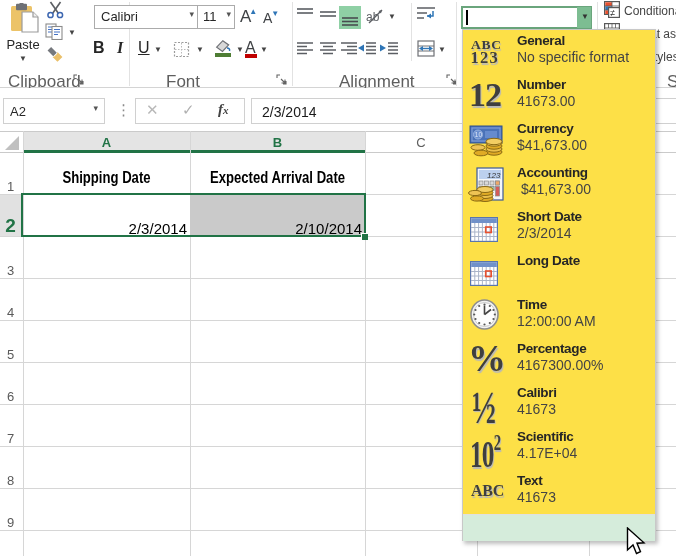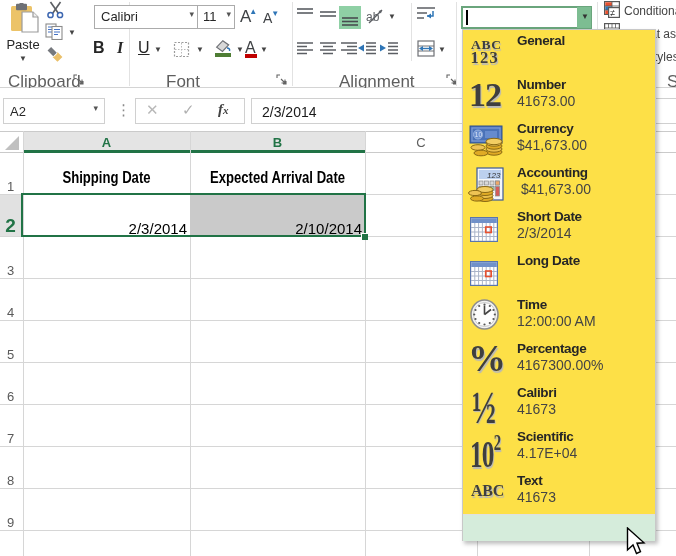--- a/index.html
+++ b/index.html
@@ -298,20 +298,21 @@
 <div class="abs" style="left:190px;top:221px;width:172px;font-size:15px;line-height:1;color:#000;text-align:right;">2/10/2014</div>
 <div class="abs" style="left:21px;top:193px;width:345px;height:44px;border:2px solid #217346;"></div>
 <div class="abs" style="left:361px;top:233px;width:7px;height:7px;background:#fff;"></div>
 <div class="abs" style="left:362px;top:234px;width:6px;height:6px;background:#217346;"></div>
 
 <div id="dd">
 
   <div class="ddicon" style="left:8px;top:6.5px;font-size:13.5px;letter-spacing:0.8px;">ABC</div>
   <div class="ddicon" style="left:7.5px;top:18px;font-size:16.5px;letter-spacing:1.2px;">123</div>
   <div class="ddtitle" style="top:4px;">General</div>
+  <div class="ddsub" style="top:20px;">No specific format</div>
 
   <div class="ddicon" style="left:6px;top:46px;font-size:34px;letter-spacing:-1px;">12</div>
   <div class="ddtitle" style="top:48px;">Number</div>
   <div class="ddsub" style="top:64px;">41673.00</div>
 
   <svg class="abs" style="left:6px;top:95px;" width="36" height="32" viewBox="0 0 36 32">
     <rect x="1" y="1" width="32" height="17" fill="#4a72b8" stroke="#2c4f8f" stroke-width="1"></rect>
     <rect x="3" y="3" width="28" height="13" fill="none" stroke="#7d9cd4" stroke-width="1.2"></rect>
     <circle cx="9" cy="9.5" r="4.5" fill="#6b8fd0" stroke="#9ab4e0" stroke-width="1"></circle>
     <text x="5.8" y="12" font-size="6.5" fill="#dce6f5" font-family="Liberation Sans">10</text>

